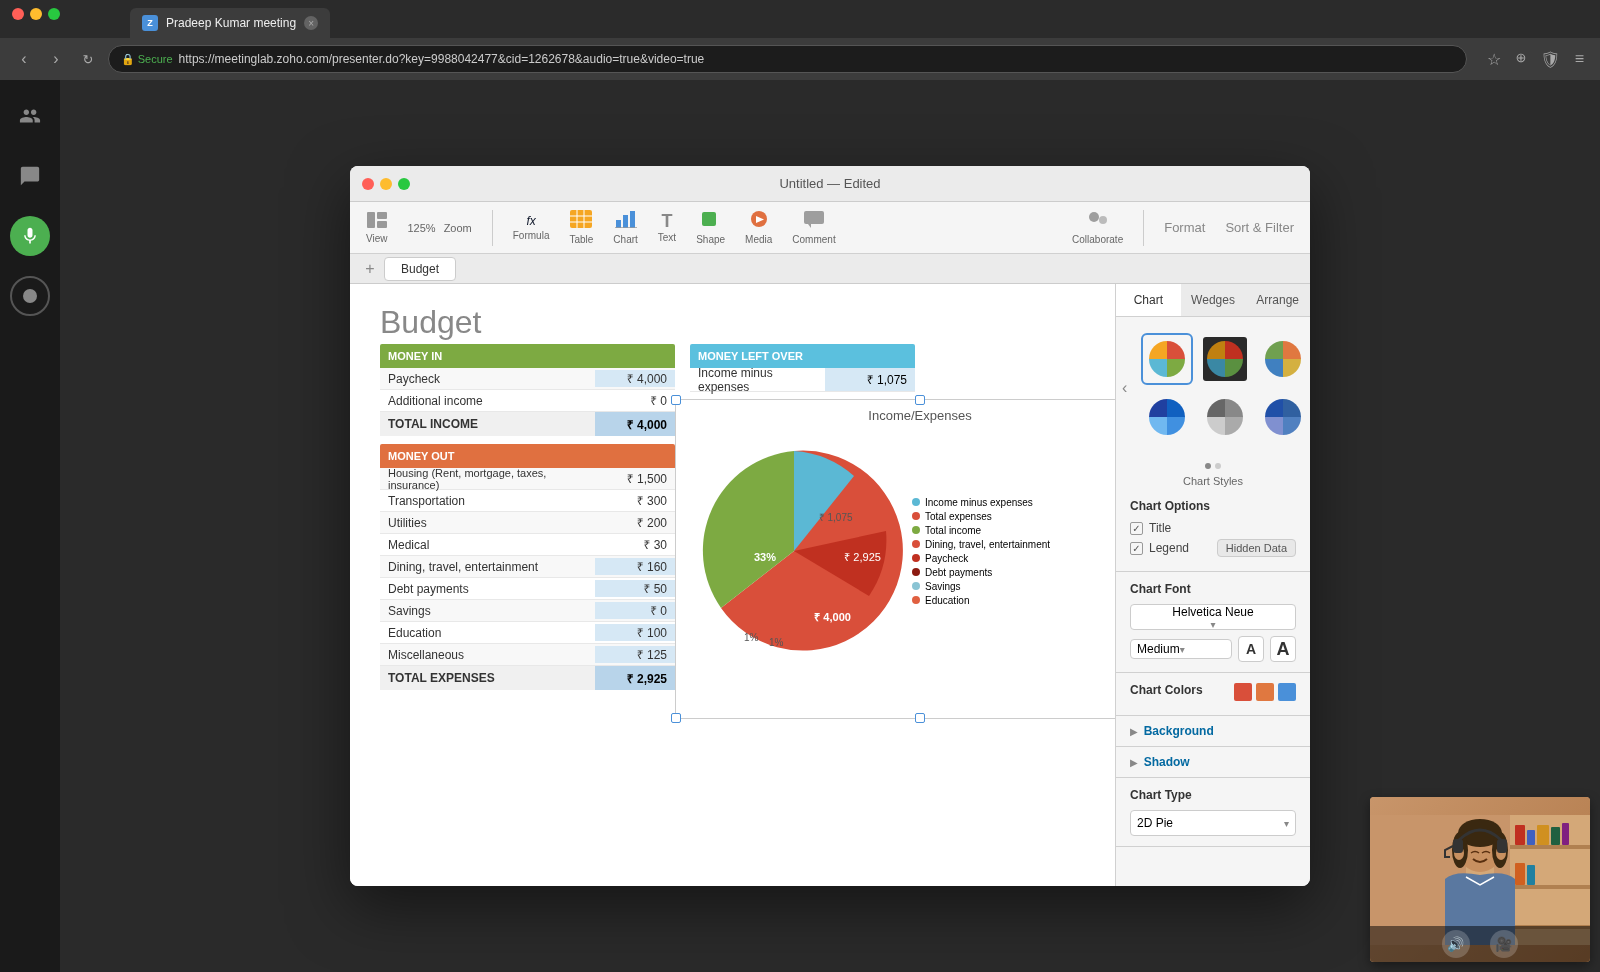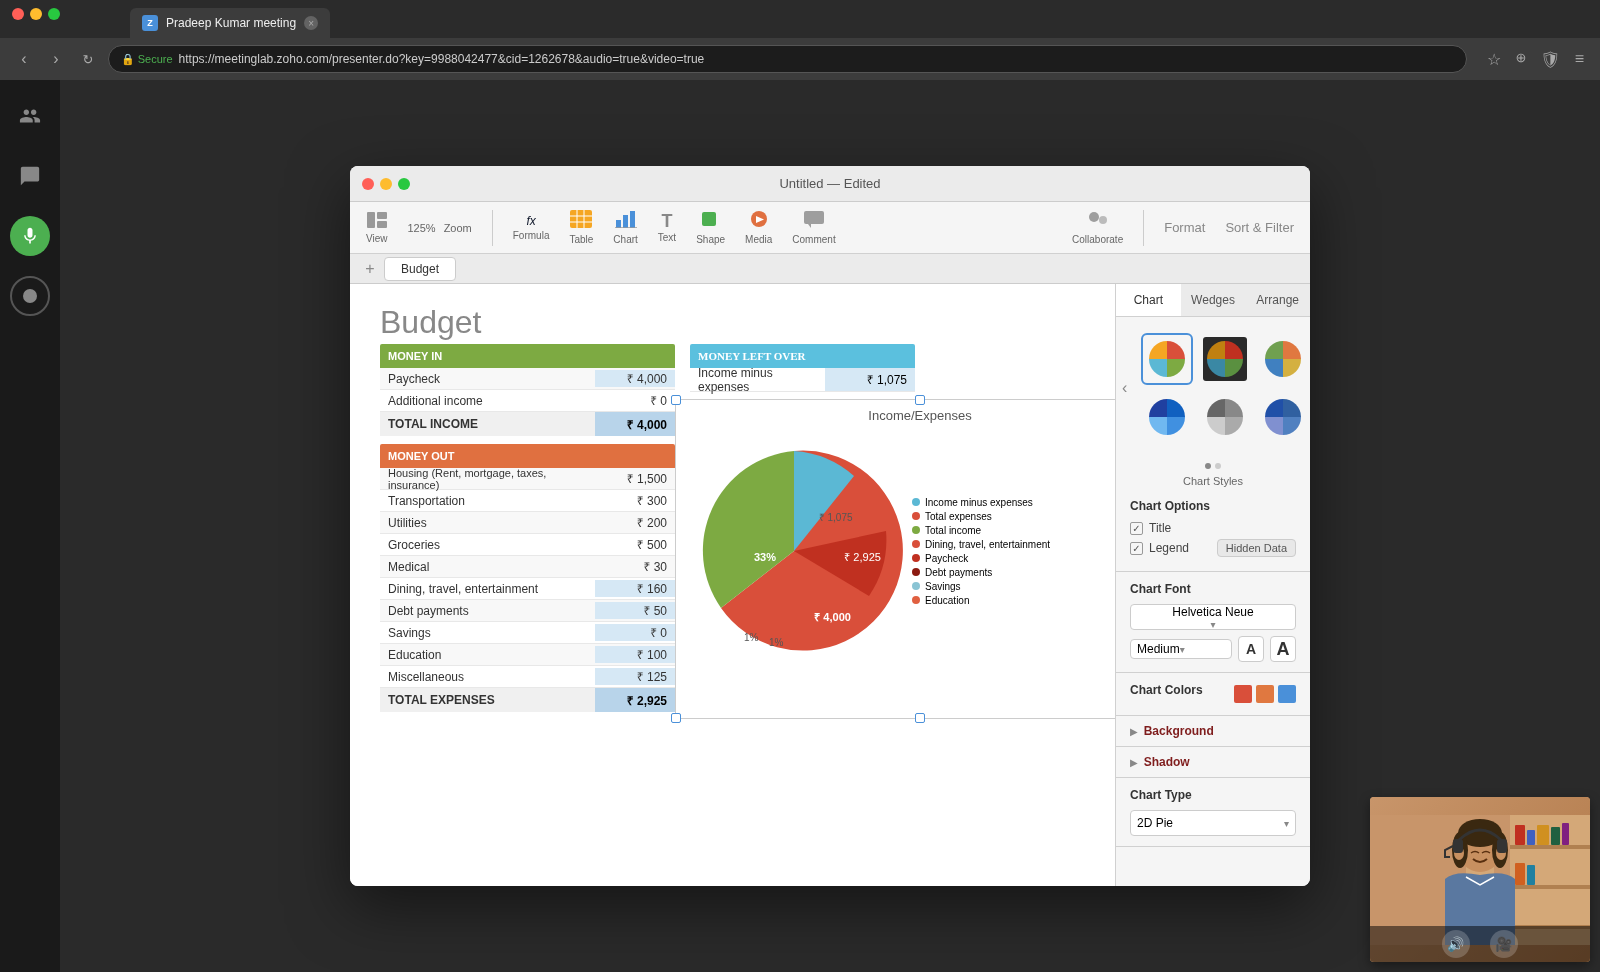--- a/index.html
+++ b/index.html
@@ -477,21 +477,21 @@
       cursor: pointer;
     }
     .expand-arrow {
       font-size: 10px;
       color: #888;
       margin-right: 6px;
     }
     .expandable-label {
       font-size: 12px;
       font-weight: 600;
-      color: #7f1d1d;
+      color: #0369a1;
     }
 
     .chart-type-select {
       width: 100%;
       height: 26px;
       background: white;
       border: 1px solid #ccc;
       border-radius: 4px;
       font-size: 12px;
       padding: 0 6px;
@@ -577,21 +577,20 @@
     .money-left-header {
       height: 24px;
       background: #5bc0de;
       display: flex;
       align-items: center;
       padding: 0 8px;
       font-size: 11px;
       font-weight: 600;
       color: white;
       border-radius: 2px 2px 0 0;
-      font-family: Liberation Serif, serif;
     }
     .money-left-row {
       display: flex;
       align-items: center;
       height: 24px;
       border-bottom: 1px solid #e8e8e8;
       background: white;
     }
     .money-left-label {
       flex: 1;
@@ -910,24 +909,20 @@
             <span class="table-cell-label" style="font-size:11px;">Housing (Rent, mortgage, taxes, insurance)</span>
             <span class="table-cell-value">₹ 1,500</span>
           </div>
           <div class="table-row">
             <span class="table-cell-label">Transportation</span>
             <span class="table-cell-value">₹ 300</span>
           </div>
           <div class="table-row">
             <span class="table-cell-label">Utilities</span>
             <span class="table-cell-value">₹ 200</span>
-          </div>
-          <div class="table-row">
-            <span class="table-cell-label">Groceries</span>
-            <span class="table-cell-value">₹ 500</span>
           </div>
           <div class="table-row">
             <span class="table-cell-label">Medical</span>
             <span class="table-cell-value">₹ 30</span>
           </div>
           <div class="table-row">
             <span class="table-cell-label">Dining, travel, entertainment</span>
             <span class="table-cell-value table-cell-value-highlight">₹ 160</span>
           </div>
           <div class="table-row">
@@ -1130,21 +1125,21 @@
             <div class="font-size-btn">
               <span>A</span>
             </div>
             <div class="font-size-btn" style="font-size:18px;">
               <span>A</span>
             </div>
           </div>
         </div>
 
         <div class="panel-section">
-          <div style="display:flex;align-items:center;justify-content:space-between;">
+          <div style="display:flex;align-items:flex-start;justify-content:space-between;">
             <div class="panel-section-title">Chart Colors</div>
             <div class="color-swatch-row">
               <div class="color-swatch" style="background:#d94f3a;"></div>
               <div class="color-swatch" style="background:#e07840;"></div>
               <div class="color-swatch" style="background:#4a90d9;"></div>
             </div>
           </div>
         </div>
 
         <div class="panel-section-expandable">

